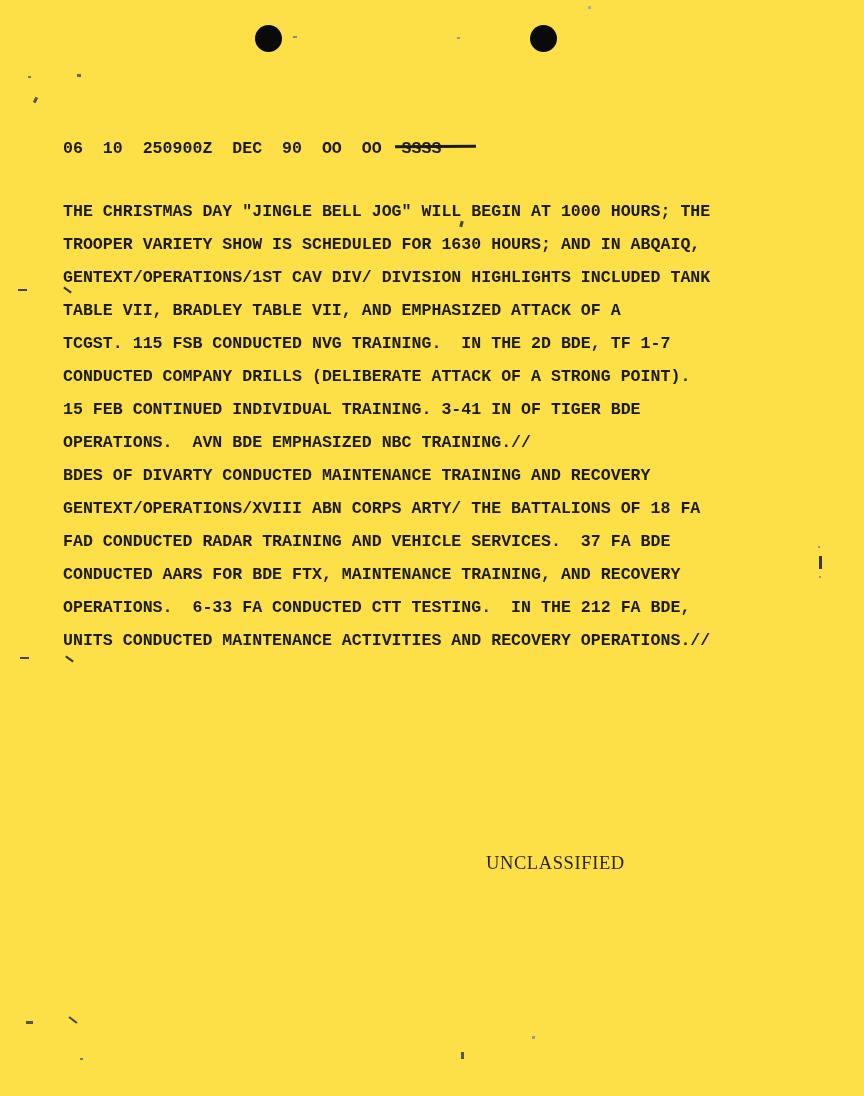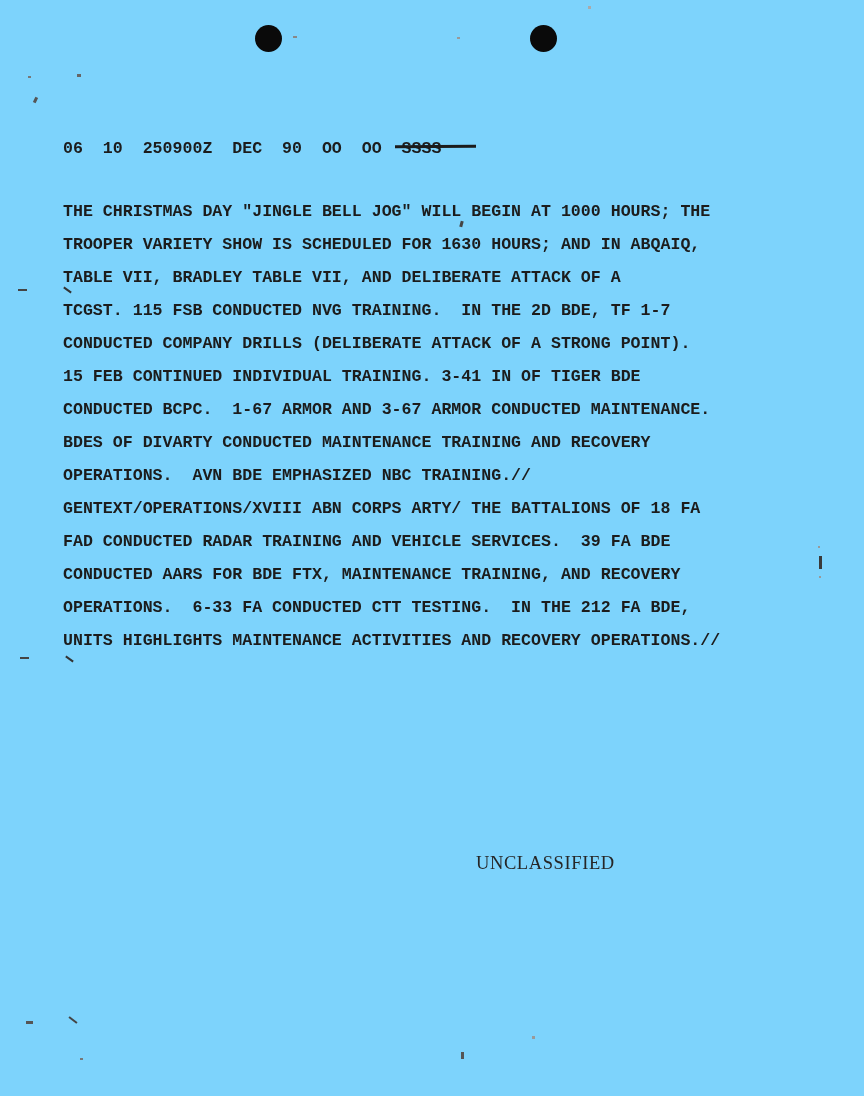--- a/index.html
+++ b/index.html
@@ -4,21 +4,21 @@
 <style>
   html, body {
     margin: 0;
     padding: 0;
     background: #e8e8e8;
   }
   .page {
     position: relative;
     width: 864px;
     height: 1096px;
-    background: #7dd3fc;
+    background: #fde047;
     overflow: hidden;
     font-family: "Liberation Mono", "DejaVu Sans Mono", monospace;
     color: #1c1c1c;
   }
   .hole-punch {
     position: absolute;
     width: 27px;
     height: 27px;
     background: #0a0a0a;
     border-radius: 50%;
@@ -57,21 +57,21 @@
     position: absolute;
     left: 63px;
     top: 195px;
   }
   .body-block .line {
     height: 33px;
     line-height: 33px;
   }
   .footer-classification {
     position: absolute;
-    left: 476px;
+    left: 486px;
     top: 853px;
     font-family: "Liberation Serif", "DejaVu Serif", serif;
     font-size: 18.5px;
     font-weight: 400;
     letter-spacing: 0.6px;
     color: #262626;
   }
   .speck {
     position: absolute;
     background: #555;
@@ -84,32 +84,32 @@
 
   <div class="hole-punch hp-left"></div>
   <div class="hole-punch hp-right"></div>
 
   <div class="header-line"><span class="mono">06  10  250900Z  DEC  90  OO  OO  </span><span class="mono struck">SSSS</span></div>
 
   <div class="body-block">
 
   <div class="line mono">THE CHRISTMAS DAY "JINGLE BELL JOG" WILL BEGIN AT 1000 HOURS; THE</div>
       <div class="line mono">TROOPER VARIETY SHOW IS SCHEDULED FOR 1630 HOURS; AND IN ABQAIQ,</div>
-      <div class="line mono">TABLE VII, BRADLEY TABLE VII, AND DELIBERATE ATTACK OF A</div>
+      <div class="line mono">GENTEXT/OPERATIONS/1ST CAV DIV/ DIVISION HIGHLIGHTS INCLUDED TANK</div>
+      <div class="line mono">TABLE VII, BRADLEY TABLE VII, AND EMPHASIZED ATTACK OF A</div>
       <div class="line mono">TCGST. 115 FSB CONDUCTED NVG TRAINING.  IN THE 2D BDE, TF 1-7</div>
       <div class="line mono">CONDUCTED COMPANY DRILLS (DELIBERATE ATTACK OF A STRONG POINT).</div>
       <div class="line mono">15 FEB CONTINUED INDIVIDUAL TRAINING. 3-41 IN OF TIGER BDE</div>
-      <div class="line mono">CONDUCTED BCPC.  1-67 ARMOR AND 3-67 ARMOR CONDUCTED MAINTENANCE.</div>
+      <div class="line mono">OPERATIONS.  AVN BDE EMPHASIZED NBC TRAINING.//</div>
       <div class="line mono">BDES OF DIVARTY CONDUCTED MAINTENANCE TRAINING AND RECOVERY</div>
-      <div class="line mono">OPERATIONS.  AVN BDE EMPHASIZED NBC TRAINING.//</div>
       <div class="line mono">GENTEXT/OPERATIONS/XVIII ABN CORPS ARTY/ THE BATTALIONS OF 18 FA</div>
-      <div class="line mono">FAD CONDUCTED RADAR TRAINING AND VEHICLE SERVICES.  39 FA BDE</div>
+      <div class="line mono">FAD CONDUCTED RADAR TRAINING AND VEHICLE SERVICES.  37 FA BDE</div>
       <div class="line mono">CONDUCTED AARS FOR BDE FTX, MAINTENANCE TRAINING, AND RECOVERY</div>
       <div class="line mono">OPERATIONS.  6-33 FA CONDUCTED CTT TESTING.  IN THE 212 FA BDE,</div>
-      <div class="line mono">UNITS HIGHLIGHTS MAINTENANCE ACTIVITIES AND RECOVERY OPERATIONS.//</div>
+      <div class="line mono">UNITS CONDUCTED MAINTENANCE ACTIVITIES AND RECOVERY OPERATIONS.//</div>
     </div>
 
   <div class="footer-classification">UNCLASSIFIED</div>
 
   <div class="speck" style="left:28px;  top:76px;   width:3px; height:2px; background:#777;"></div>
   <div class="speck" style="left:77px;  top:74px;   width:4px; height:3px; background:#666;"></div>
   <div class="speck" style="left:34px;  top:97px;   width:3px; height:6px; background:#555; transform:rotate(25deg);"></div>
   <div class="speck" style="left:293px; top:36px;   width:4px; height:2px; background:#888;"></div>
   <div class="speck" style="left:457px; top:37px;   width:3px; height:2px; background:#999;"></div>
   <div class="speck" style="left:588px; top:6px;    width:3px; height:3px; background:#aaa;"></div>

